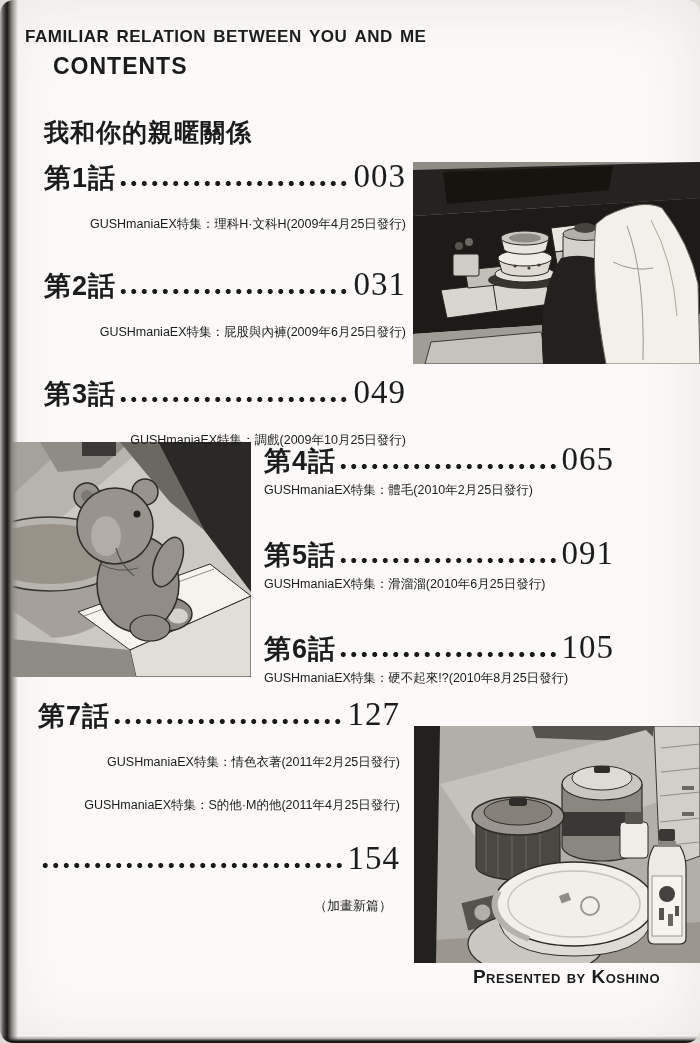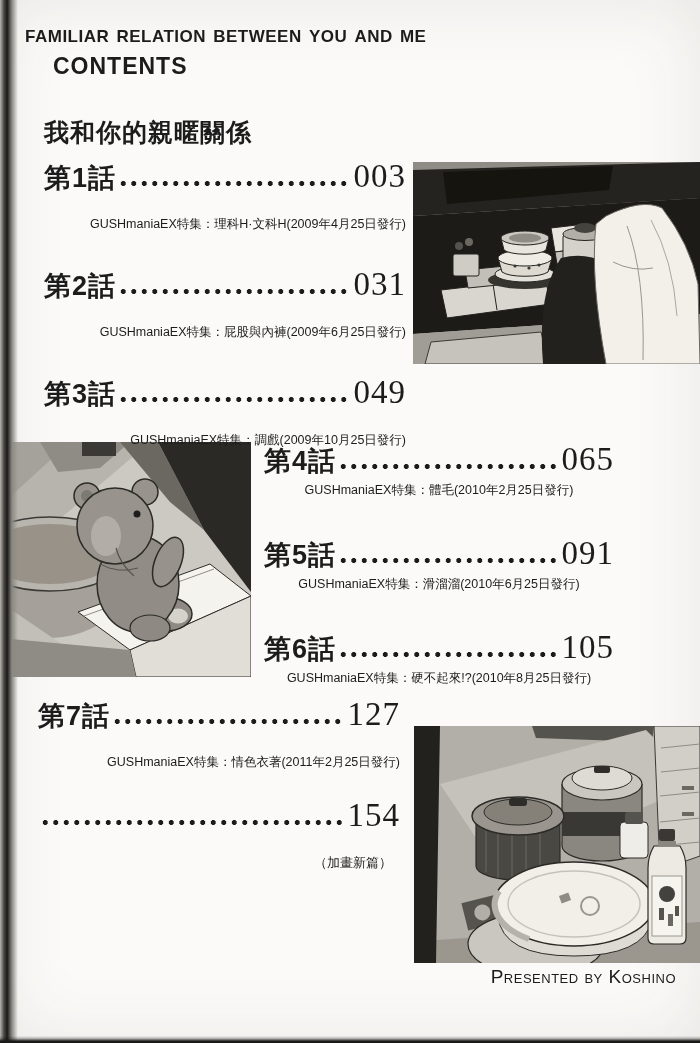--- a/index.html
+++ b/index.html
@@ -1,20 +1,21 @@
 <!DOCTYPE html>
 <html><head>
 <meta charset="utf-8">
 <style>
   html,body { margin:0; padding:0; background:#dddbd6; }
   .page {
     position:relative; width:700px; height:1043px; overflow:hidden;
     background:#fbfaf8; color:#1c1c1c;
     font-family:"Liberation Sans", sans-serif;
     box-shadow: inset 0 0 70px rgba(60,58,52,0.10);
+    border-radius: 14px;
   }
   
   .spine {
     position:absolute; left:0; top:0; bottom:0; width:18px; z-index:6;
     background: linear-gradient(to right,#b9b6b0 0%,#4a4845 22%,#191917 40%,#8b8983 66%,rgba(250,250,248,0) 100%);
   }
   .bottom-edge {
     position:absolute; left:0; bottom:0; width:100%; height:7px; z-index:6;
     background: linear-gradient(to bottom, rgba(20,20,18,0) 0%, rgba(20,20,18,0.28) 35%, #1a1a18 75%);
   }
@@ -40,33 +41,33 @@
     flex:1; height:7px; margin:0 6px 0 2px;
     background-image: radial-gradient(circle, #1b1b1a 2.2px, rgba(0,0,0,0) 2.8px);
     background-size:10.5px 7px; background-repeat:repeat-x; background-position:0 100%;
   }
   .ch-page {
     font-family:"Liberation Serif", serif; font-size:33px; font-weight:normal;
     letter-spacing:1px; white-space:nowrap;text-align:center;
   }
   .note { font-size:12.5px; margin-top:3px; }
   .note.right { text-align:right;margin-top:20px; }
-  .note.left { text-align:center; }
+  .note.left { text-align:left; }
   .extra .ch-label { font-size:25px; }
   .extra .note { padding-right:8px; font-size:13px; }
   
   .illus { position:absolute; z-index:2; }
   .illus svg { display:block; }
   .illus1 { left:413px; top:162px; }
   .illus2 { left:0px;   top:442px; }
   .illus3 { left:414px; top:726px; }
   
   .footer {
-    position:absolute; right:24px; top:966px; z-index:3;
-    font-size:19px; font-weight:normal; font-variant:small-caps; letter-spacing:0.5px;
+    position:absolute; right:40px; top:966px; z-index:3;
+    font-size:19px; font-weight:bold; font-variant:small-caps; letter-spacing:0.5px;
   }
 </style>
 </head>
 <body>
 
 <div class="page">
 
   <div class="spine"></div>
   <div class="bottom-edge"></div>
 
@@ -212,20 +213,21 @@
     <div class="chapter">
       <div class="row">
         <span class="ch-label">第7話</span>
         <span class="leader"></span>
         <span class="ch-page">127</span>
       </div>
       <div class="note right">GUSHmaniaEX特集：情色衣著(2011年2月25日發行)</div>
     </div>
 
     <div class="chapter">
+      <div class="note right">GUSHmaniaEX特集：S的他·M的他(2011年4月25日發行)</div>
     </div>
 
     <div class="chapter extra">
       <div class="row">
         <span class="leader"></span>
         <span class="ch-page">154</span>
       </div>
       <div class="note right">（加畫新篇）</div>
     </div>
   </section>

